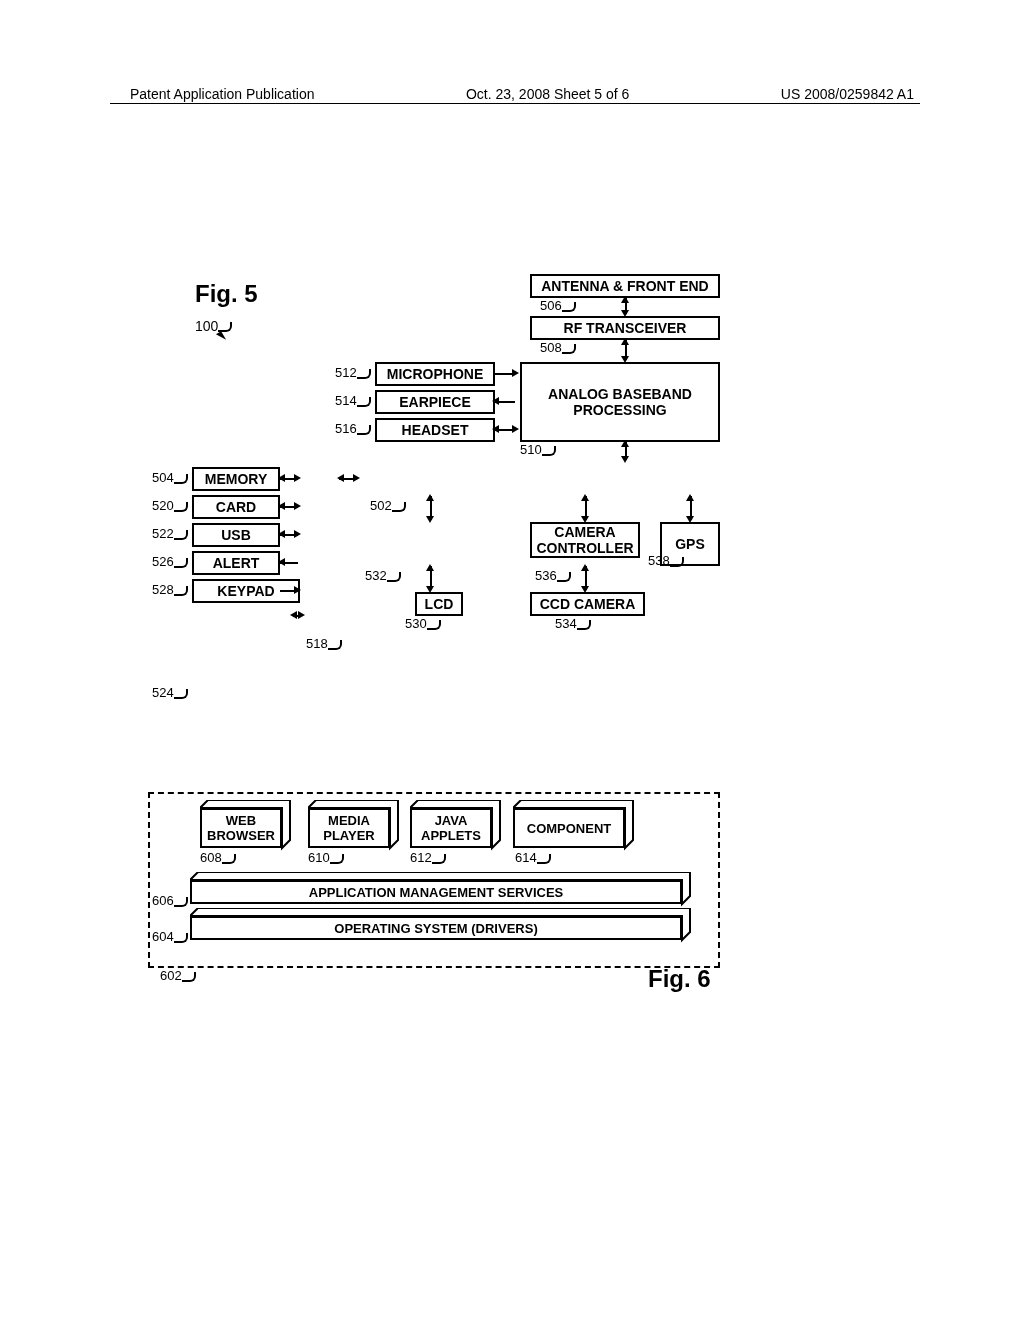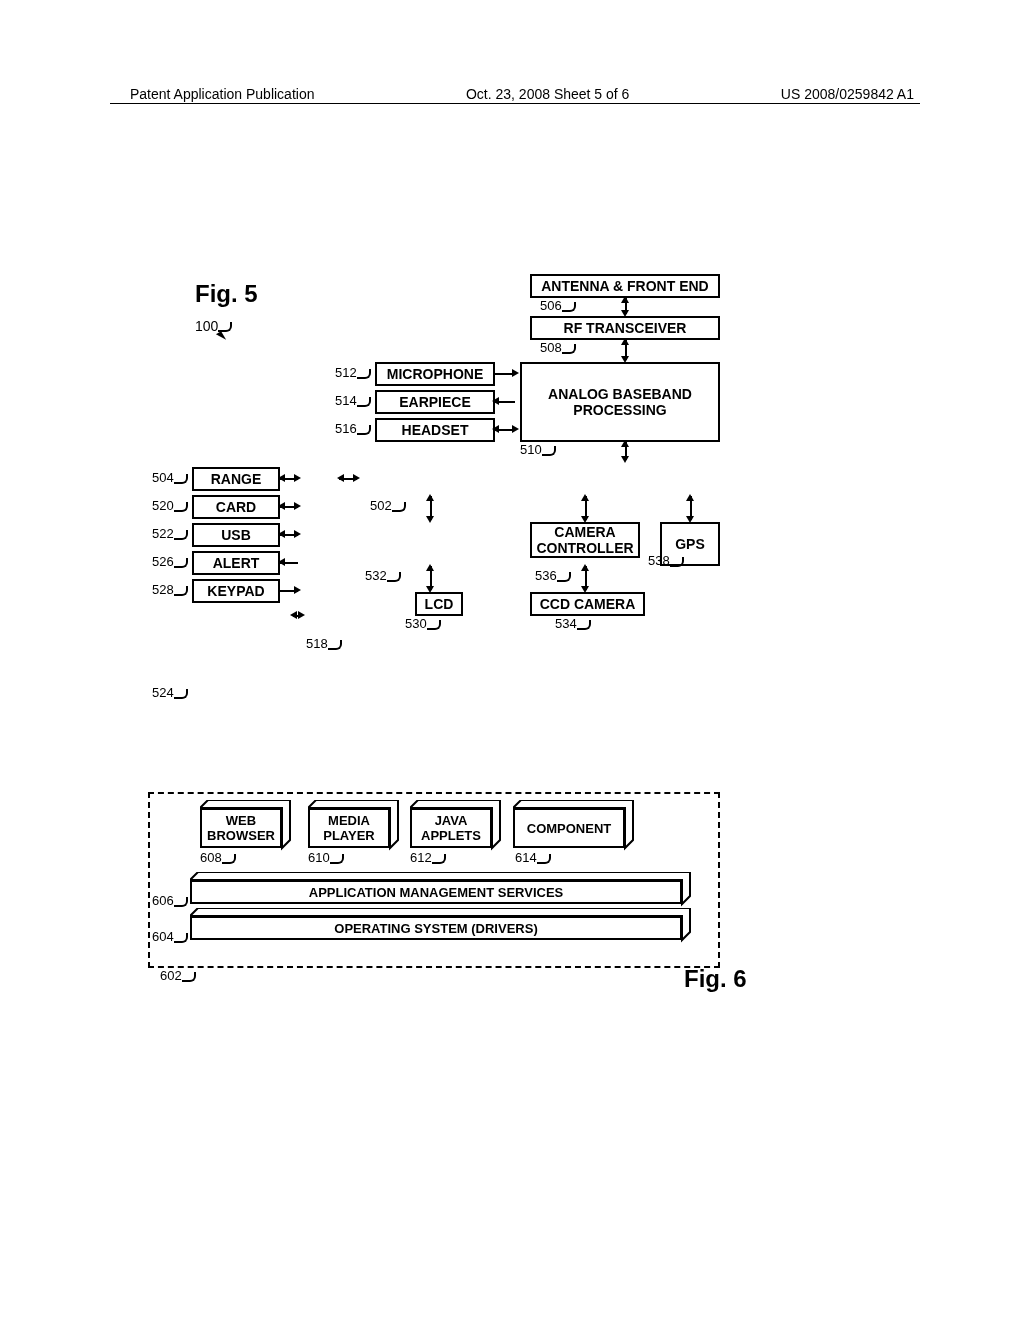--- a/index.html
+++ b/index.html
@@ -77,21 +77,21 @@
   <div class="arrow-head left" style="top:425px; left:492px;"></div>
   <div class="arrow-head right" style="top:425px; left:512px;"></div>
 
   <div class="box" style="top:362px; left:520px; width:200px; height:80px;">ANALOG BASEBAND PROCESSING</div>
   <div class="refnum" style="top:442px; left:520px;">510</div>
 
   <div class="arrow-line" style="top:442px; left:625px; width:2px; height:18px;"></div>
   <div class="arrow-head up" style="top:440px; left:621px;"></div>
   <div class="arrow-head down" style="top:456px; left:621px;"></div>
 
-  <div class="box" style="top:467px; left:192px; width:88px; height:24px;">RANGE</div>
+  <div class="box" style="top:467px; left:192px; width:88px; height:24px;">MEMORY</div>
   <div class="refnum" style="top:470px; left:152px;">504</div>
   <div class="arrow-line" style="top:478px; left:280px; width:18px; height:2px;"></div>
   <div class="arrow-head left" style="top:474px; left:278px;"></div>
   <div class="arrow-head right" style="top:474px; left:294px;"></div>
 
   <div class="box" style="top:495px; left:192px; width:88px; height:24px;">CARD</div>
   <div class="refnum" style="top:498px; left:152px;">520</div>
   <div class="arrow-line" style="top:506px; left:280px; width:18px; height:2px;"></div>
   <div class="arrow-head left" style="top:502px; left:278px;"></div>
   <div class="arrow-head right" style="top:502px; left:294px;"></div>
@@ -100,21 +100,21 @@
   <div class="refnum" style="top:526px; left:152px;">522</div>
   <div class="arrow-line" style="top:534px; left:280px; width:18px; height:2px;"></div>
   <div class="arrow-head left" style="top:530px; left:278px;"></div>
   <div class="arrow-head right" style="top:530px; left:294px;"></div>
 
   <div class="box" style="top:551px; left:192px; width:88px; height:24px;">ALERT</div>
   <div class="refnum" style="top:554px; left:152px;">526</div>
   <div class="arrow-line" style="top:562px; left:280px; width:18px; height:2px;"></div>
   <div class="arrow-head left" style="top:558px; left:278px;"></div>
 
-  <div class="box" style="top:579px; left:192px; width:88px; height:24px;">KEYPAD</div>
+  <div class="box" style="top:579px; left:192px; width:108px; height:24px;">KEYPAD</div>
   <div class="refnum" style="top:582px; left:152px;">528</div>
   <div class="arrow-line" style="top:590px; left:280px; width:18px; height:2px;"></div>
   <div class="arrow-head right" style="top:586px; left:294px;"></div>
 
   <div class="refnum" style="top:685px; left:152px;">524</div>
   <div class="arrow-line" style="top:615px; left:293px; width:8px; height:2px;"></div>
   <div class="arrow-head left" style="top:611px; left:290px;"></div>
   <div class="arrow-head right" style="top:611px; left:298px;"></div>
 
   <div class="refnum" style="top:636px; left:306px;">518</div>
@@ -202,15 +202,15 @@
   <div class="box3d" style="top:916px; left:190px;">
     <svg width="510" height="40" style="position:absolute; top:-8px; left:0;">
         <polygon points="0,8 8,0 500,0 500,24 492,32 492,8" fill="#fff" stroke="#000" stroke-width="2"></polygon>
       </svg>
     <div class="box3d-front" style="top:0; left:0; width:492px; height:24px;">OPERATING SYSTEM (DRIVERS)</div>
   </div>
   <div class="refnum" style="top:929px; left:152px;">604</div>
 
   <div class="refnum" style="top:968px; left:160px;">602</div>
 
-  <div class="fig-title" style="top:965px; left:648px;margin-left:36px;">Fig. 6</div>
+  <div class="fig-title" style="top:965px; left:648px;">Fig. 6</div>
 
 </div>
 
 </body></html>

